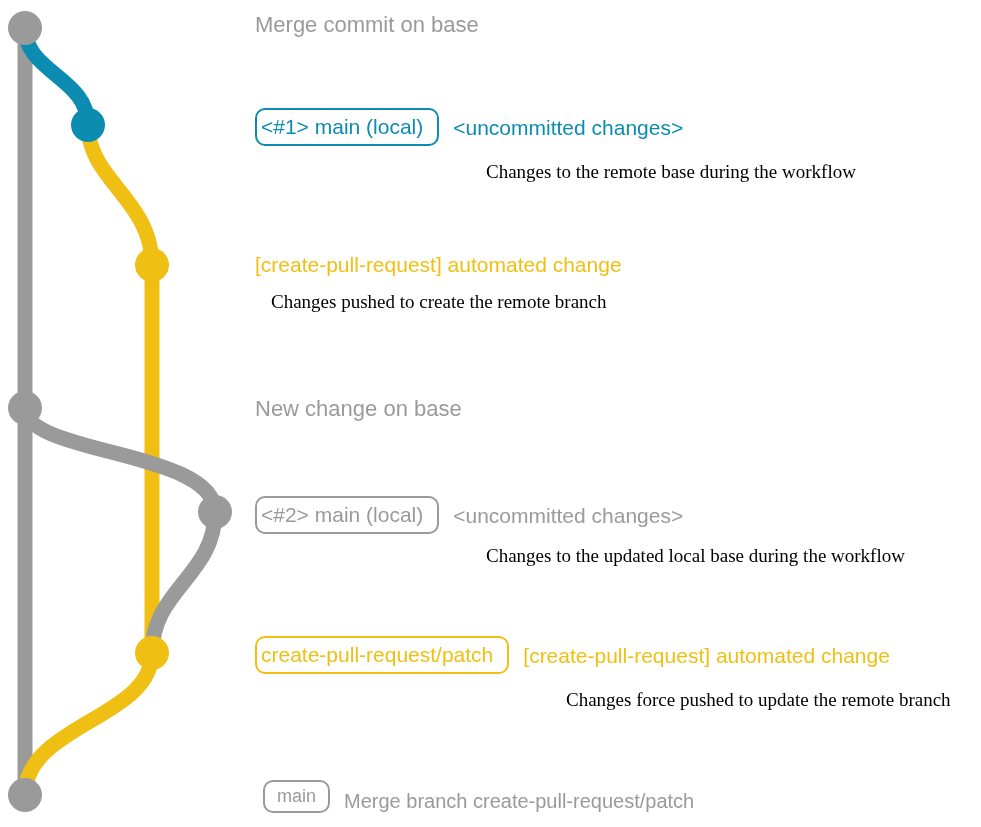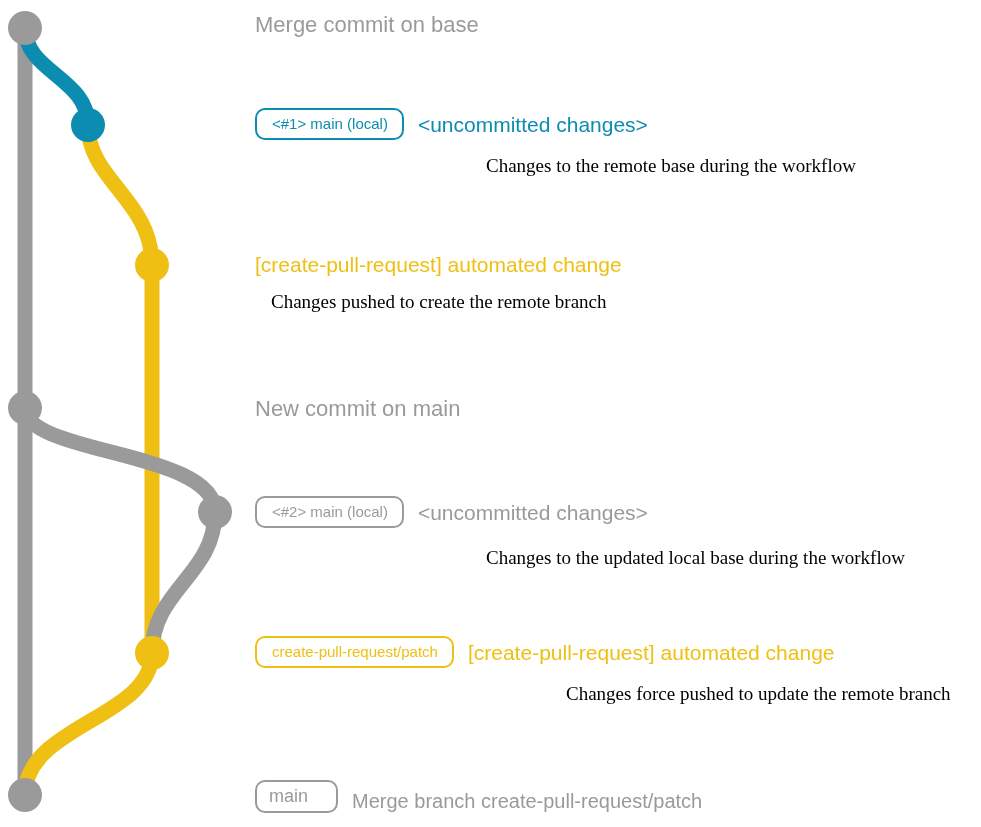--- a/index.html
+++ b/index.html
@@ -38,31 +38,32 @@
     color: #9a9a9a;
     white-space: nowrap;
     line-height: 1;
   }
 
   
   .ref-pill {
     display: inline-block;
     border: 2px solid currentColor;
     border-radius: 10px;
-    padding: 6px 14px 7px 15px;
-    font-size: 15px;
+    padding: 6px 14px 7px 4px;
+    font-size: 21px;
     line-height: 1;
     white-space: nowrap;
     background: #ffffff;
     box-sizing: border-box;
   }
   .ref-pill.small {
     font-size: 18px;
-    padding: 5px 28px 6px 12px;
+    padding: 5px 12px 6px 12px;
     border-radius: 10px;
+    margin-left: 8px;
   }
 
   
   .commit-subject {
     font-family: "Liberation Sans", sans-serif;
     font-size: 21px;
     line-height: 1;
     white-space: nowrap;
   }
   .commit-subject.small {
@@ -128,29 +129,29 @@
     <span class="note">Changes to the remote base during the workflow</span>
   </div>
 </div>
 
 <div class="row" style="left:255px; top:254px; flex-direction:column;">
   <span class="commit-subject c-gold">[create-pull-request] automated change</span>
   <span class="note" style="margin-top:17px; margin-left:16px;">Changes pushed to create the remote branch</span>
 </div>
 
 <div class="row" style="left:255px; top:398px;">
-  <span class="section-heading c-gray">New commit on main</span>
+  <span class="section-heading c-gray">New change on base</span>
 </div>
 
 <div class="row" style="left:255px; top:496px; flex-direction:column;">
   <div class="pill-slot">
     <span class="ref-pill c-gray">&lt;#2&gt; main (local)</span>
     <span class="commit-subject c-gray pill-gap">&lt;uncommitted changes&gt;</span>
   </div>
-  <div style="margin-top:20px; margin-left:231px;text-align:center;">
+  <div style="margin-top:12px; margin-left:231px;text-align:center;">
     <span class="note">Changes to the updated local base during the workflow</span>
   </div>
 </div>
 
 <div class="row" style="left:255px; top:636px; flex-direction:column;">
   <div class="pill-slot">
     <span class="ref-pill c-gold">create-pull-request/patch</span>
     <span class="commit-subject c-gold pill-gap">[create-pull-request] automated change</span>
   </div>
   <div style="margin-top:16px; margin-left:311px;">

